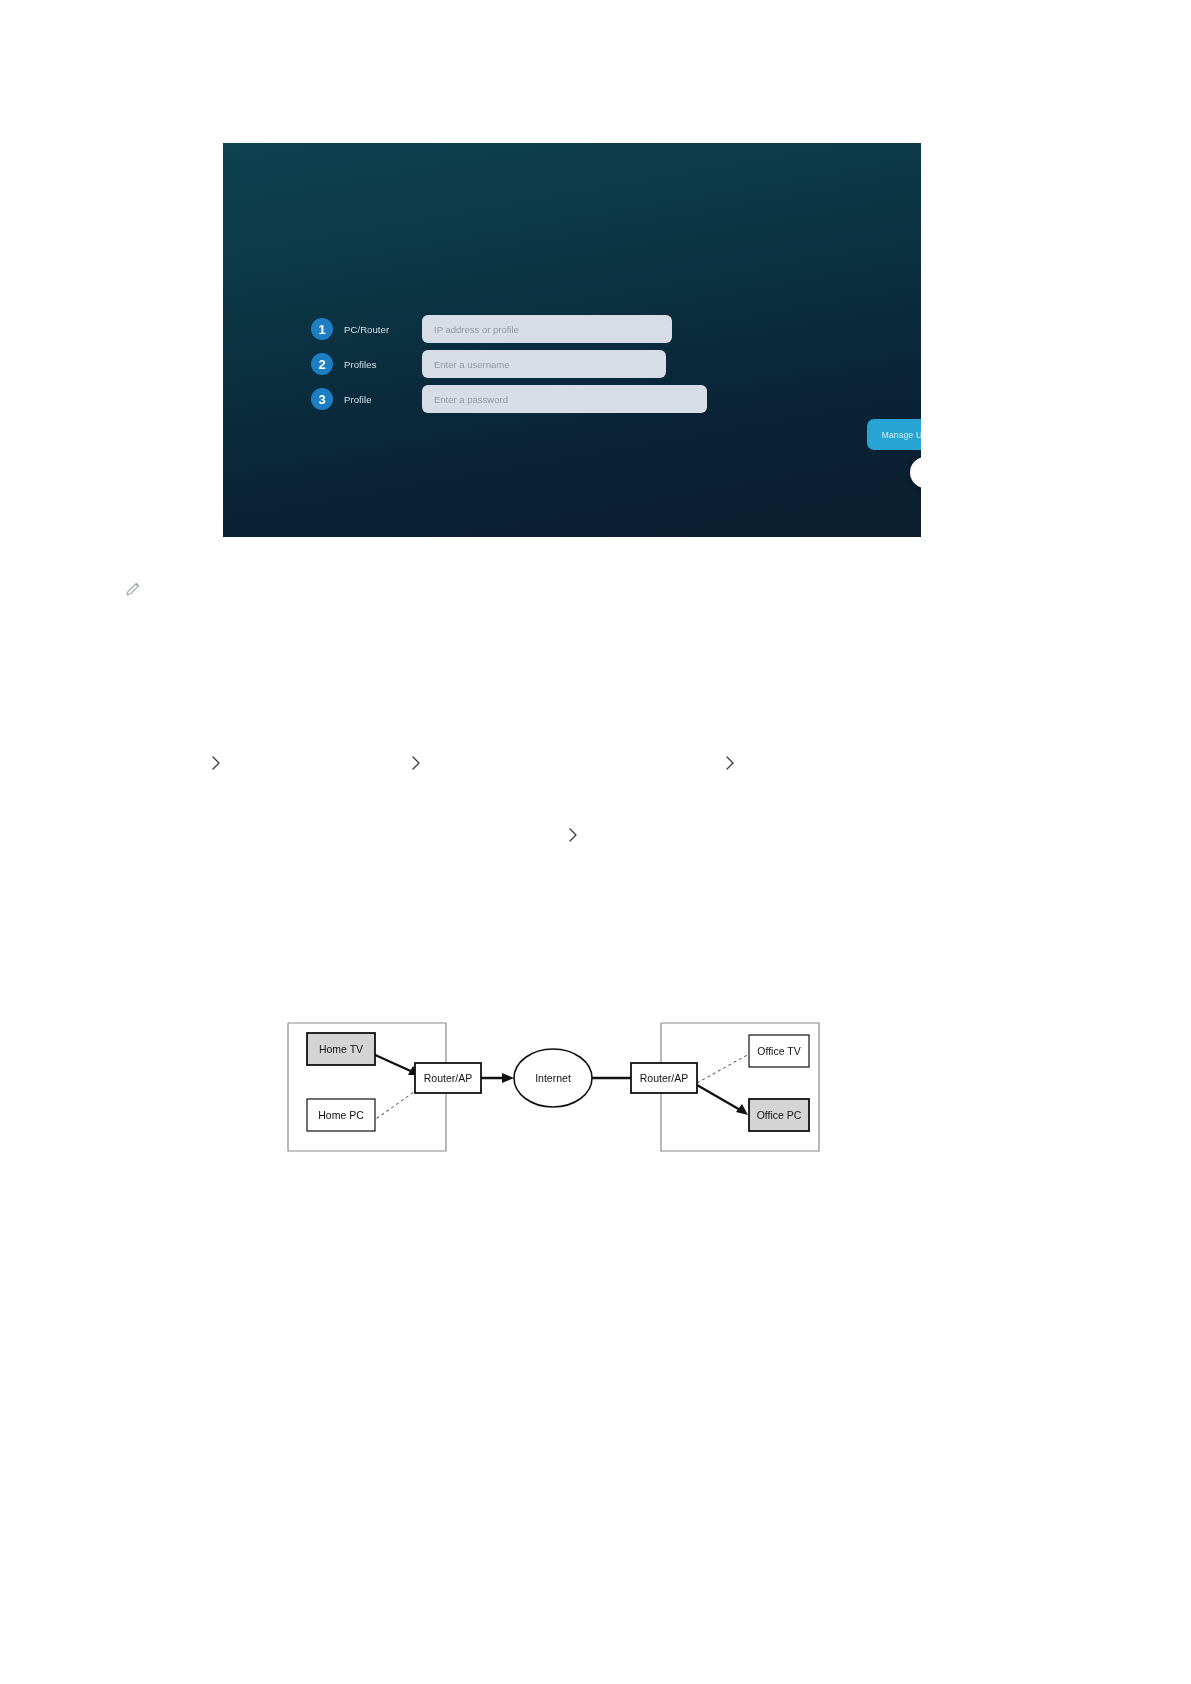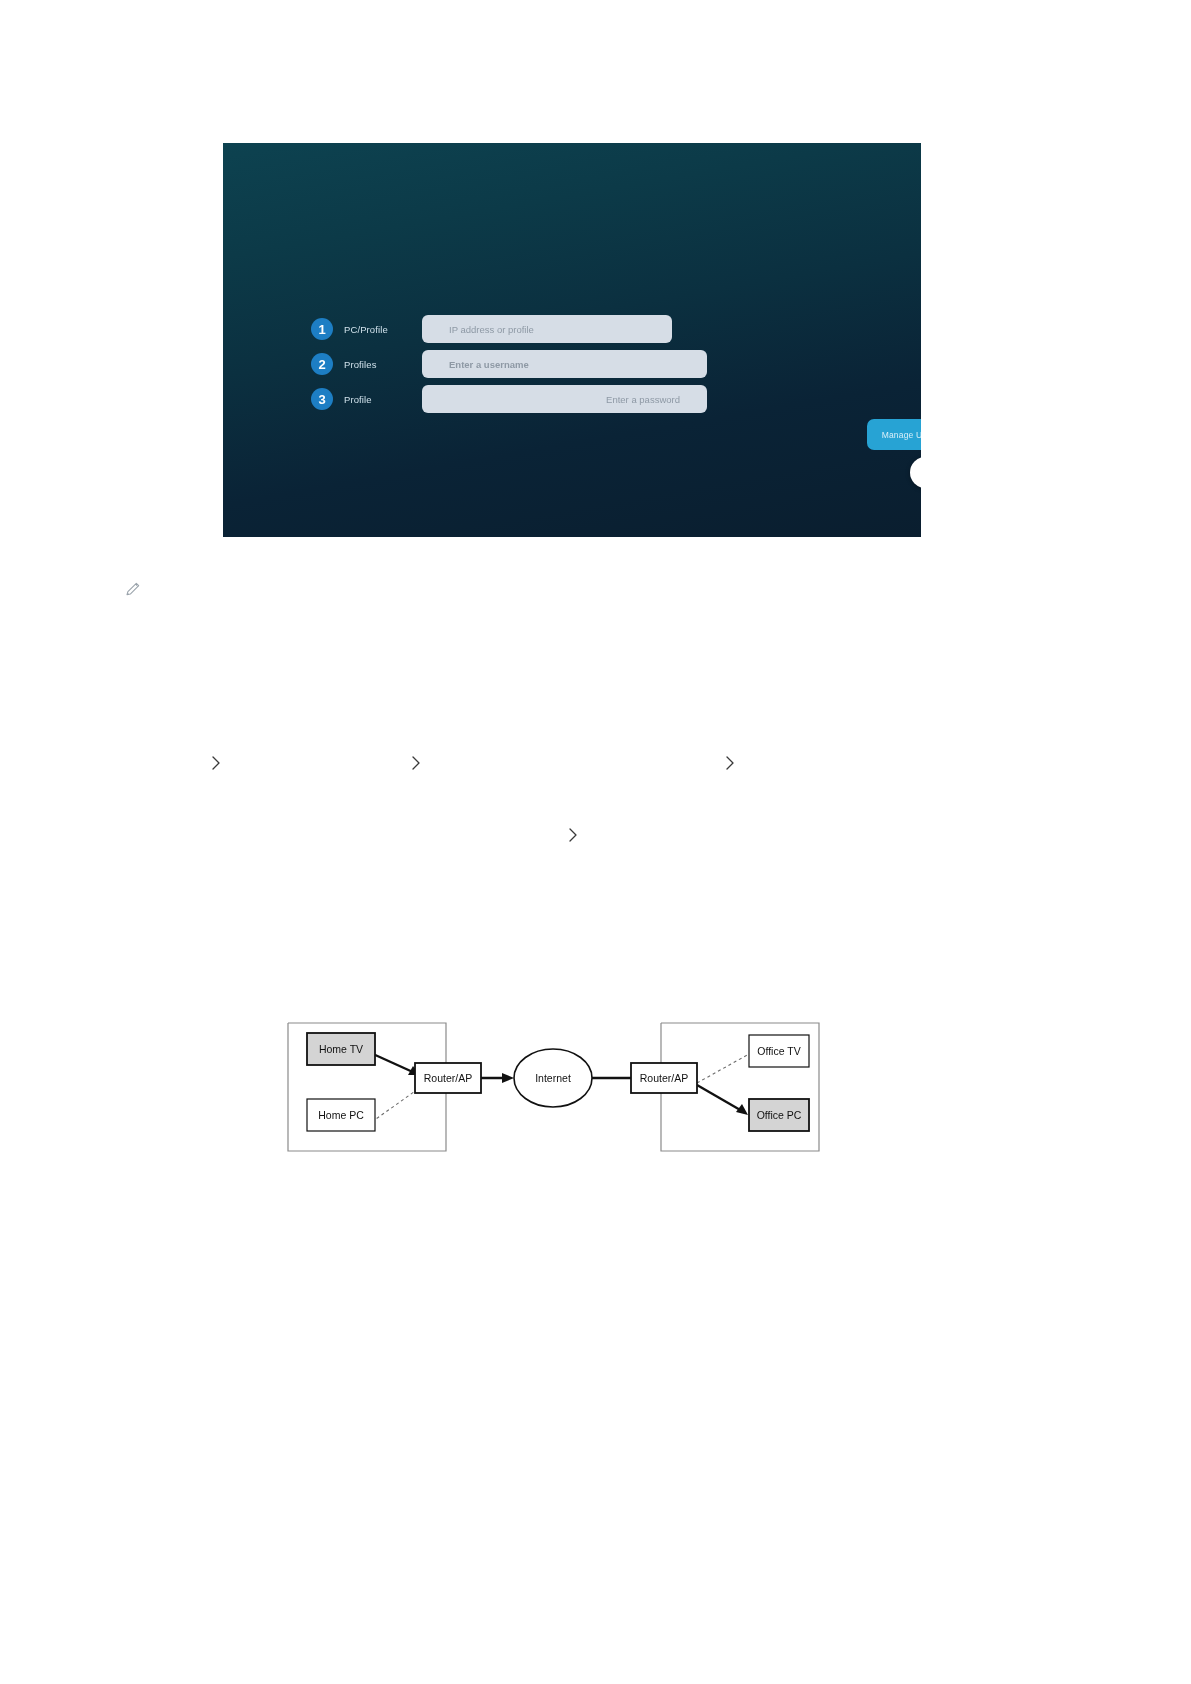--- a/index.html
+++ b/index.html
@@ -95,21 +95,21 @@
     color: #cfe0ea;
     width: 78px;
     flex: none;
     letter-spacing: .1px;
   }
   .field-input {
     height: 28px;
     background: #d6dde6;
     border: none;
     border-radius: 6px;
-    padding: 0 27px;
+    padding: 0 12px;
     font-size: 9.5px;
     color: #7d8894;
     font-family: "Liberation Sans", sans-serif;
     outline: none;
     box-sizing: border-box;
   }
   .field-input::placeholder { color: #8e99a5; opacity: 1; }
 
   
   .note-icon {
@@ -148,34 +148,34 @@
 
   <div class="profile-btn">
     <svg width="15" height="15" viewBox="0 0 24 24">
       <circle cx="12" cy="7.4" r="3.5" fill="none" stroke="#111" stroke-width="1.8"></circle>
       <path d="M4.8 20c0-4 3.3-6.4 7.2-6.4S19.2 16 19.2 20z" fill="#111"></path>
     </svg>
   </div>
 
   <div class="field-row" style="left:88px; top:172px;">
     <div class="step-badge">1</div>
-    <div class="field-label">PC/Profile</div>
+    <div class="field-label">PC/Router</div>
     <input class="field-input" style="width: 250px;" placeholder="IP address or profile">
   </div>
 
   <div class="field-row" style="left:88px; top:207px;">
     <div class="step-badge">2</div>
     <div class="field-label">Profiles</div>
-    <input class="field-input" style="width: 285px; font-weight: bold;" placeholder="Enter a username">
+    <input class="field-input" style="width: 244px;" placeholder="Enter a username">
   </div>
 
   <div class="field-row" style="left:88px; top:242px;">
     <div class="step-badge">3</div>
     <div class="field-label">Profile</div>
-    <input class="field-input" style="width: 285px; text-align: right;" placeholder="Enter a password">
+    <input class="field-input" style="width: 285px;" placeholder="Enter a password">
   </div>
 
 </div>
 
 <div class="note-icon">
   <svg width="18" height="18" viewBox="0 0 24 24">
     <path d="M4 19.5 L5.2 15.6 L16.4 4.4 L19.6 7.6 L8.4 18.8 Z" fill="none" stroke="#9aa3ab" stroke-width="1.4" stroke-linejoin="round"></path>
     <path d="M15.2 5.6 L18.4 8.8" fill="none" stroke="#9aa3ab" stroke-width="1.2"></path>
     <path d="M4 19.5 L6.6 18.6" fill="none" stroke="#9aa3ab" stroke-width="1.2"></path>
   </svg>

